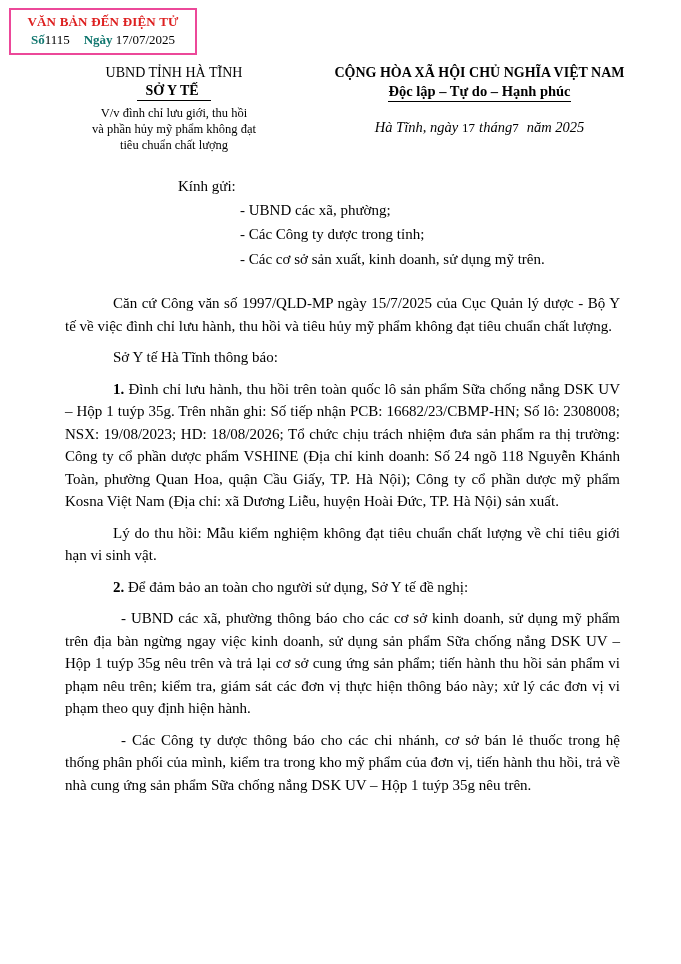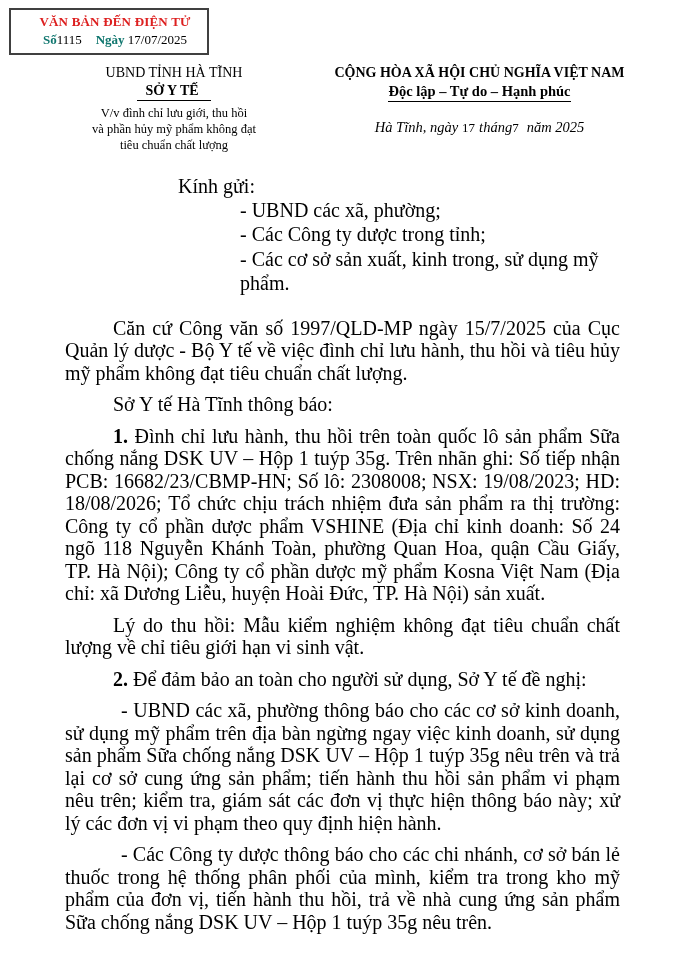--- a/index.html
+++ b/index.html
@@ -12,22 +12,22 @@
     font-family: "Liberation Serif", serif;
     overflow: hidden;
   }
 
   
   .stamp {
     position: absolute;
     top: 8px;
     left: 9px;
     width: 176px;
-    border: 2px solid #404040;
-    padding: 4px 4px 5px 16px;
+    border: 2px solid #ec4899;
+    padding: 4px 4px 5px 4px;
     text-align: center;
     background: #fff;
   }
   .stamp-title {
     color: #dd2020;
     font-weight: bold;
     font-size: 13px;
     letter-spacing: 0.2px;
     white-space: nowrap;
   }
@@ -54,21 +54,21 @@
   }
   .doc-number { font-size: 13.5px; margin-top: 14px; white-space: pre; }
   .subject { font-size: 12.5px; line-height: 16px; margin-top: 4px; }
   .date-line { font-size: 14.5px; font-style: italic; margin-top: 17px; white-space: nowrap; }
   .date-num { font-style: normal; font-size: 13px; padding: 0 4px; }
   .date-num-month { font-style: normal; font-size: 13px; padding-right: 8px; }
 
   
   .doc-body {
     padding: 0 61px 0 65px;
-    font-size: 20px;
+    font-size: 15px;
     line-height: 22.5px;
     text-align: justify;
   }
   .salutation { margin: 22px 0 0 113px; text-align: left; }
   .recipients { margin-left: 175px; text-align: left; line-height: 24.5px; }
   .para { margin: 9px 0 0 0; text-indent: 48px; }
   .para-first { margin-top: 21px; }
   .para-bullet { text-indent: 56px; }
   .bold { font-weight: bold; }
 </style>
@@ -102,21 +102,21 @@
       </div>
     </div>
   </div>
 
   <div class="doc-body">
 
     <div class="salutation">Kính gửi:</div>
     <div class="recipients">
       <div>- UBND các xã, phường;</div>
       <div>- Các Công ty dược trong tỉnh;</div>
-      <div>- Các cơ sở sản xuất, kinh trong, sử dụng mỹ phẩm.</div>
+      <div>- Các cơ sở sản xuất, kinh doanh, sử dụng mỹ trên.</div>
     </div>
 
     <p class="para para-first">Căn cứ Công văn số 1997/QLD-MP ngày 15/7/2025 của Cục Quản lý dược - Bộ Y tế về việc đình chỉ lưu hành, thu hồi và tiêu hủy mỹ phẩm không đạt tiêu chuẩn chất lượng.</p>
 
     <p class="para">Sở Y tế Hà Tĩnh thông báo:</p>
 
     <p class="para"><span class="bold">1.</span><span> Đình chỉ lưu hành, thu hồi trên toàn quốc lô sản phẩm Sữa chống nắng DSK UV – Hộp 1 tuýp 35g. Trên nhãn ghi: Số tiếp nhận PCB: 16682/23/CBMP-HN; Số lô: 2308008; NSX: 19/08/2023; HD: 18/08/2026; Tổ chức chịu trách nhiệm đưa sản phẩm ra thị trường: Công ty cổ phần dược phẩm VSHINE (Địa chỉ kinh doanh: Số 24 ngõ 118 Nguyễn Khánh Toàn, phường Quan Hoa, quận Cầu Giấy, TP. Hà Nội); Công ty cổ phần dược mỹ phẩm Kosna Việt Nam (Địa chỉ: xã Dương Liễu, huyện Hoài Đức, TP. Hà Nội) sản xuất.</span></p>
 
     <p class="para">Lý do thu hồi: Mẫu kiểm nghiệm không đạt tiêu chuẩn chất lượng về chỉ tiêu giới hạn vi sinh vật.</p>
 

